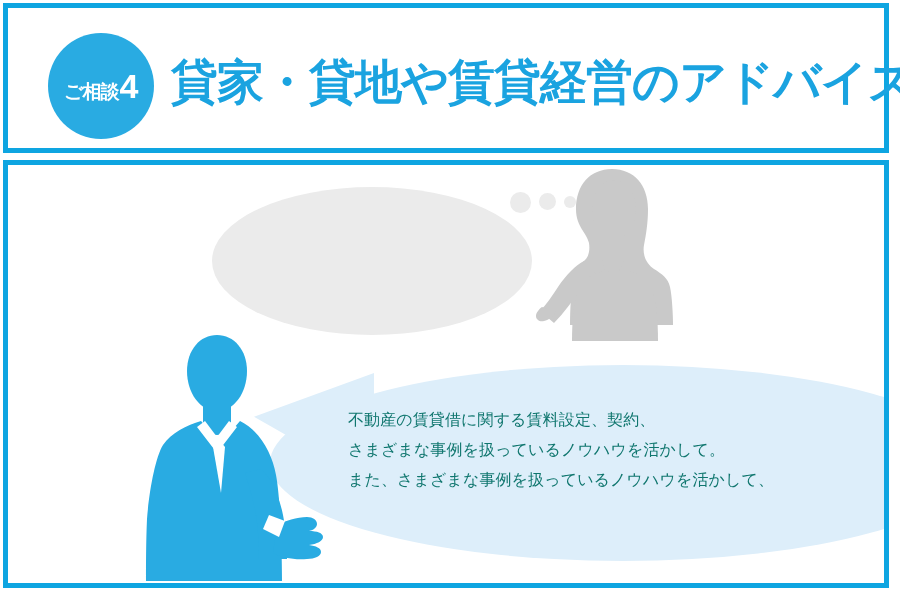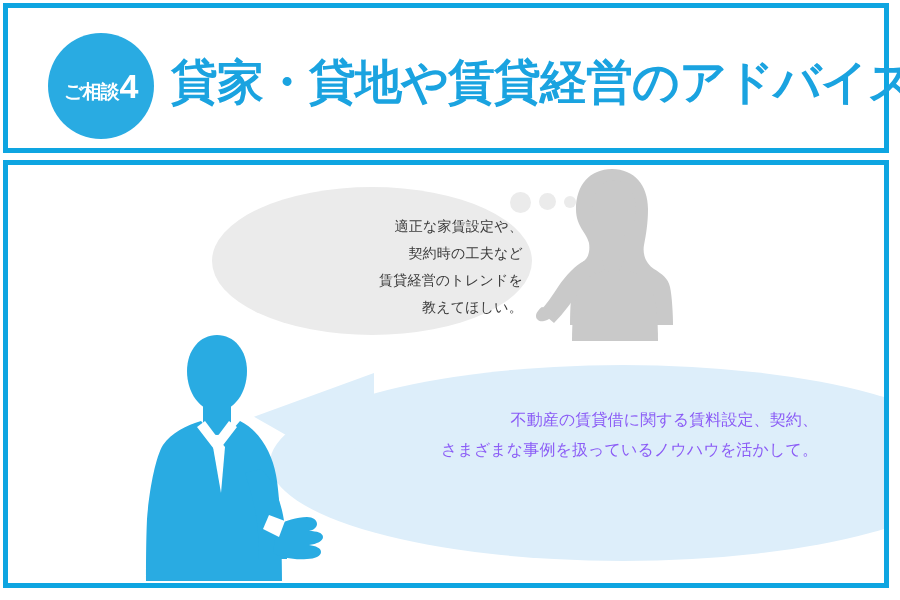--- a/index.html
+++ b/index.html
@@ -1,19 +1,19 @@
 <!DOCTYPE html>
 <html lang="ja"><head>
 <meta charset="utf-8">
 <style>
   html,body{margin:0;padding:0;background:#ffffff;}
   body{width:900px;height:600px;overflow:hidden;
        font-family:"Liberation Sans","DejaVu Sans",sans-serif;}
 
-  #stage{position:relative;width:748px;height:600px;background:#ffffff;text-align:right;}
+  #stage{position:relative;width:748px;height:600px;background:#ffffff;}
 
   
   .panel{position:absolute;background:#ffffff;box-sizing:border-box;
          border:5px solid #0ea5e1;}
   #header-panel{left:3px;top:3px;width:886px;height:150px;}
   #body-panel{left:3px;top:160px;width:886px;height:428px;overflow:hidden;}
 
   
   #badge{position:absolute;left:40px;top:25px;width:106px;height:106px;
          border-radius:50%;background:#29abe2;
@@ -41,21 +41,21 @@
   #gray-text{position:absolute;left:285px;top:48px;width:230px;
              font-size:14px;line-height:27px;color:#3a3a3a;letter-spacing:.2px;}
 
   
   #blue-bubble{position:absolute;left:262px;top:200px;width:706px;height:196px;
                background:#ddeefa;border-radius:50%/50%;}
   #blue-tail{position:absolute;left:246px;top:208px;width:120px;height:78px;
              background:#ddeefa;
              clip-path:polygon(0% 56%, 100% 0%, 100% 100%, 34% 86%);}
   #blue-text{position:absolute;left:340px;top:240px;width:470px;
-             font-size:16px;line-height:30px;color:#8b5cf6;letter-spacing:.1px;font-family:Liberation Serif, serif;}
+             font-size:16px;line-height:30px;color:#0f766e;letter-spacing:.1px;font-family:Liberation Serif, serif;}
 
   
   #woman{position:absolute;left:528px;top:0px;width:160px;height:176px;}
   #man{position:absolute;left:135px;top:168px;width:200px;height:250px;}
   .sil{display:block;width:100%;height:100%;}
 </style>
 </head>
 <body>
 
 <div id="stage">
@@ -73,26 +73,20 @@
   </div>
 
   <div class="panel" id="body-panel">
     <div class="layer">
 
       <div id="gray-bubble"></div>
       <div class="gdot" id="gdot1"></div>
       <div class="gdot" id="gdot2"></div>
       <div class="gdot" id="gdot3"></div>
 
-      <div id="gray-text">
-        <div>適正な家賃設定や、</div>
-        <div>契約時の工夫など</div>
-        <div>賃貸経営のトレンドを</div>
-        <div>教えてほしい。</div>
-      </div>
 
       <div id="woman">
         <svg class="sil" viewBox="0 0 160 176" xmlns="http://www.w3.org/2000/svg">
           <g fill="#c9c9c9">
 
             <path d="M40 44c0-24 14-40 36-40s36 16 36 40c0 14-2 26-4 36
                      -2 12 4 20 10 24 8 5 14 9 16 18 2 9 3 28 3 38H34
                      c0-16 1-32 3-42 2-12 6-18 12-23 4-4 5-10 4-17
                      -2-10-13-16-13-34z"></path>
 
@@ -110,20 +104,21 @@
           </g>
         </svg>
       </div>
 
       <div id="blue-bubble"></div>
       <div id="blue-tail"></div>
 
       <div id="blue-text">
         <div>不動産の賃貸借に関する賃料設定、契約、</div>
         <div>さまざまな事例を扱っているノウハウを活かして。</div>
+        <div>また、さまざまな事例を扱っているノウハウを活かして、</div>
       </div>
 
       <div id="man">
         <svg class="sil" viewBox="0 0 200 250" xmlns="http://www.w3.org/2000/svg">
           <g fill="#29abe2">
 
             <path d="M44 38c0-21 13-36 30-36s30 15 30 36c0 22-13 40-30 40S44 60 44 38z"></path>
 
             <path d="M60 70h28v20c0 7-6 12-14 12s-14-5-14-12z"></path>
 

